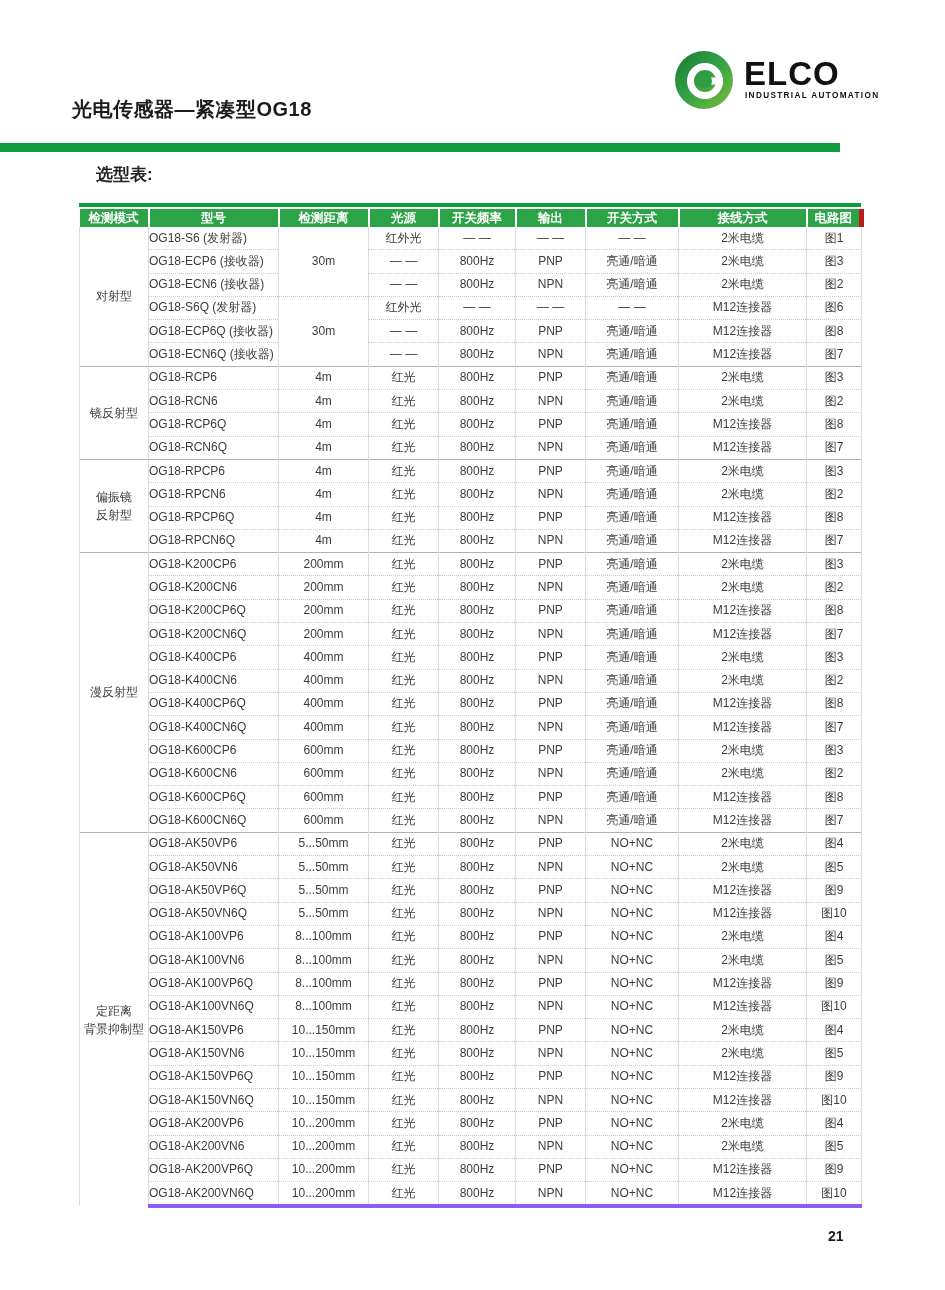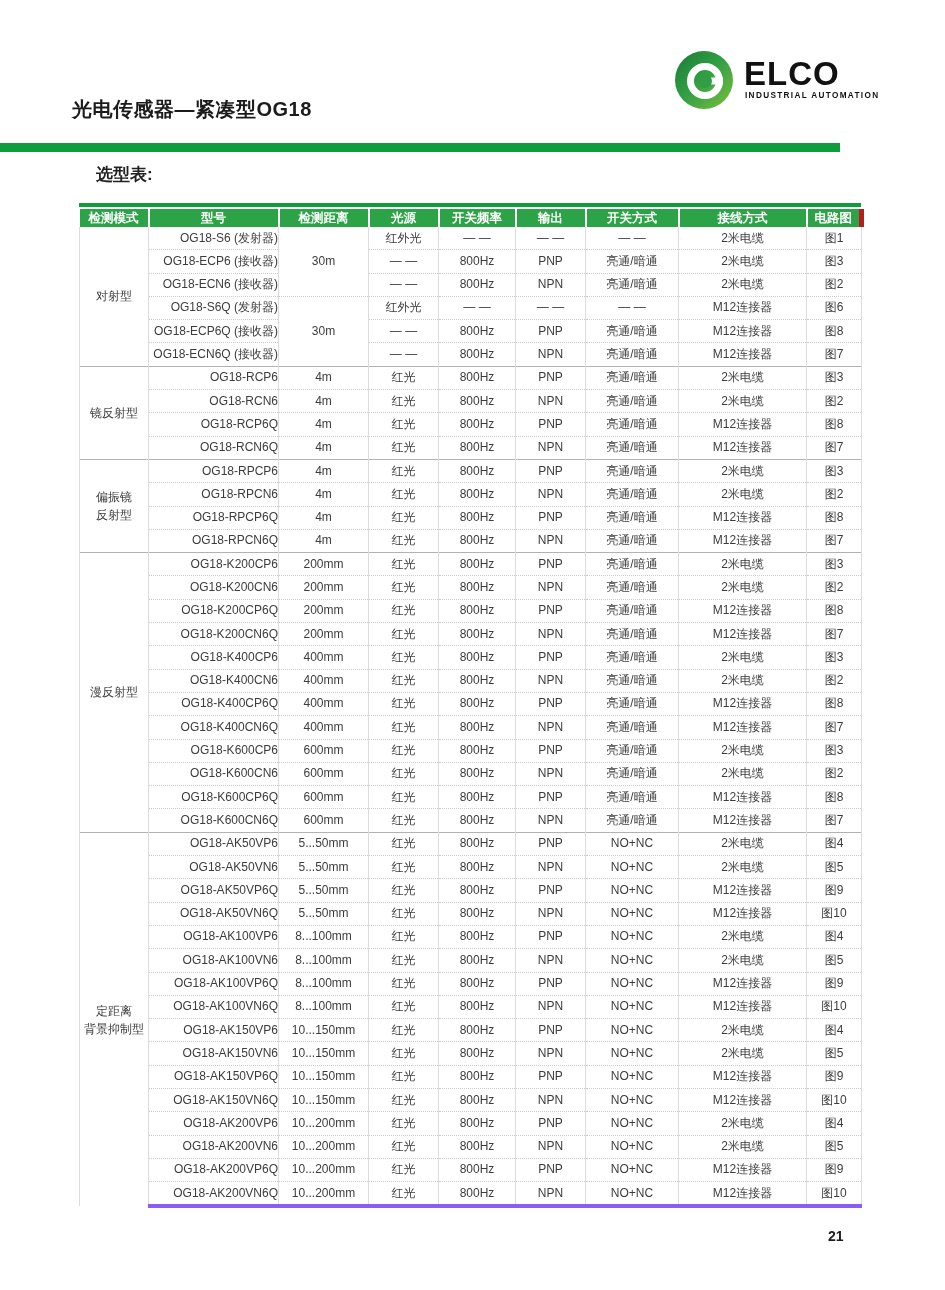--- a/index.html
+++ b/index.html
@@ -46,21 +46,21 @@
   table.sel thead th:last-child{border-right:5px solid #b91c1c;}
   table.sel tbody td{
     height:22.3px;padding:0;text-align:center;line-height:1.1;
     border-left:1px solid #dcdcdc;border-right:1px solid #dcdcdc;
     border-top:1px dotted #cccccc;
     background:#ffffff;white-space:nowrap;overflow:hidden;
   }
   table.sel tbody tr:first-child td{border-top:none;}
   table.sel tbody tr.group-start td{border-top:1px solid #b2b2b2;margin-top:12px;}
   table.sel tbody tr:last-child td{border-bottom:4px solid #8b5cf6;}
-  table.sel td.model-cell{text-align:right;}
+  table.sel td.model-cell{text-align:left;}
   table.sel td.mode-cell{text-align:center;line-height:1.5;}
   .page-number{
     position:absolute;left:828px;top:1228px;
     font-size:14px;font-weight:bold;color:#1b1b1b;
   }
 </style>
 </head>
 <body>
 
 <div class="logo">

